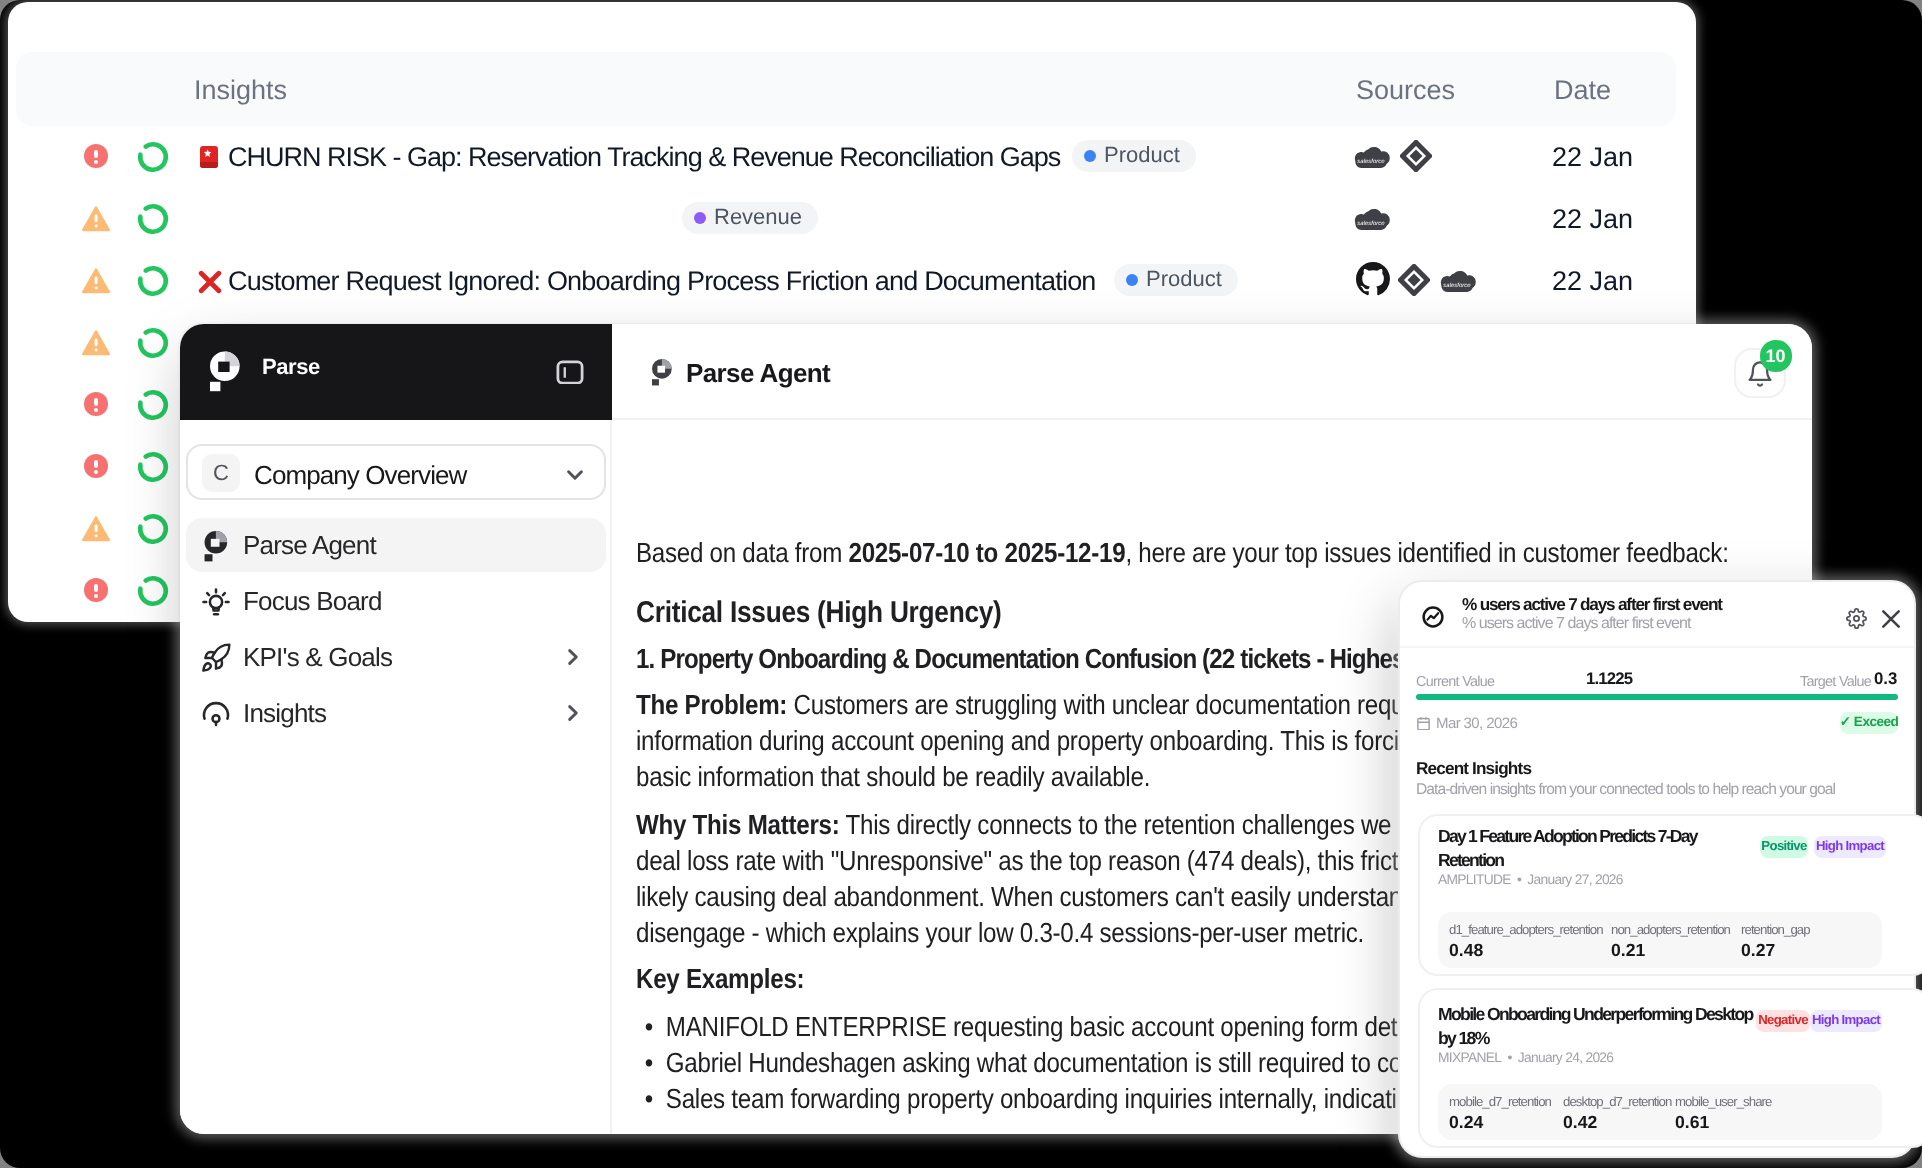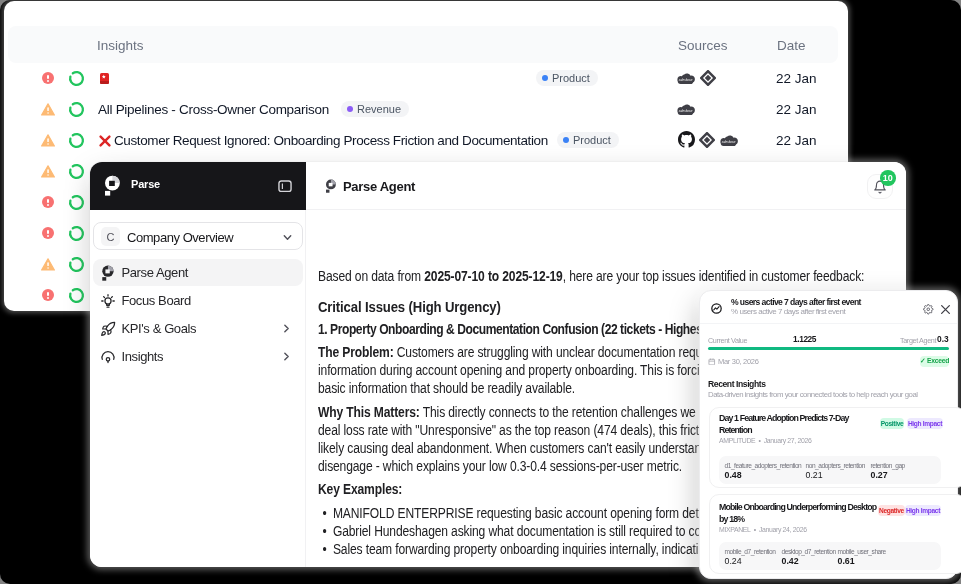--- a/index.html
+++ b/index.html
@@ -67,20 +67,21 @@
   <div class="trow" style="top:62px;">
     <div class="erricon" style="left:38px; top:9px;"></div>
     <svg class="loader" style="left:64px; top:7px;" viewBox="0 0 17 17">
           <circle cx="8.5" cy="8.5" r="6.4" fill="none" stroke="#22c55e" stroke-width="2.3" stroke-linecap="round" stroke-dasharray="35 7.7" transform="rotate(-125 8.5 8.5)"></circle>
         </svg>
     <svg style="position:absolute; left:95.5px; top:10px;" width="9" height="11" viewBox="0 0 9 11">
           <rect x="0" y="0" width="9" height="11" rx="1.6" fill="#e02424"></rect>
           <path d="M0 8 h9 v1.4 a1.6 1.6 0 0 1-1.6 1.6 h-5.8 a1.6 1.6 0 0 1-1.6-1.6 z" fill="#b91c1c"></path>
           <path d="M3.8 1.6 l.5 1.3 1.4.15 -1 1 .25 1.4 -1.15-.7 -1.15.7 .25-1.4 -1-1 1.4-.15z" fill="#fff"></path>
         </svg>
+    <span class="rtitle" style="left:110px; top:8px; letter-spacing:-0.5px;">CHURN RISK - Gap: Reservation Tracking &amp; Revenue Reconciliation Gaps</span>
     <div class="tag" style="left:532px; top:7px;"><span class="dot" style="background:#3b82f6;"></span>Product</div>
     <svg style="position:absolute; left:672px; top:10px;" width="19" height="13" viewBox="0 0 19 13">
           <path d="M8.2 1.6 a4 4 0 0 1 6.4 1.1 a3.4 3.4 0 0 1 4.3 3.3 a3.5 3.5 0 0 1-3.5 3.5 l-10.8 .1 a3.3 3.3 0 0 1-3.2-3.3 a3.3 3.3 0 0 1 4.5-3.1 a4 4 0 0 1 2.3-1.6 z" fill="#3f3f46"></path>
           <path d="M4.6 5.2 a2.9 2.9 0 1 0 0 5.8 l9.6 0 a3 3 0 0 0 .4-6 a3.6 3.6 0 0 0-6.9-1.2 a2.9 2.9 0 0 0-3.1 1.4z" fill="#3f3f46"></path>
           <text x="9.5" y="8.3" font-size="3" fill="#ffffff" font-style="italic" text-anchor="middle" font-family="Liberation Sans, sans-serif">salesforce</text>
         </svg>
     <svg style="position:absolute; left:696px; top:7px;" width="16" height="16" viewBox="0 0 16 16">
           <rect x="3.2" y="3.2" width="9.6" height="9.6" transform="rotate(45 8 8)" fill="none" stroke="#3f3f46" stroke-width="2.5"></rect>
           <rect x="5.7" y="5.7" width="4.6" height="4.6" transform="rotate(45 8 8)" fill="#3f3f46"></rect>
         </svg>
@@ -89,21 +90,20 @@
 
   <div class="trow" style="top:93px;">
     <svg class="warnicon" style="left:37px; top:9px;" viewBox="0 0 14 13">
           <path d="M7 .8 L13.4 12 L.6 12 Z" fill="#fdba74" stroke="#fdba74" stroke-width="1.2" stroke-linejoin="round"></path>
           <rect x="6.3" y="4.3" width="1.5" height="3.8" rx=".7" fill="#fff"></rect>
           <rect x="6.3" y="9.2" width="1.5" height="1.5" rx=".7" fill="#fff"></rect>
         </svg>
     <svg class="loader" style="left:64px; top:7px;" viewBox="0 0 17 17">
           <circle cx="8.5" cy="8.5" r="6.4" fill="none" stroke="#22c55e" stroke-width="2.3" stroke-linecap="round" stroke-dasharray="35 7.7" transform="rotate(-125 8.5 8.5)"></circle>
         </svg>
-    <span class="rtitle" style="left:94px; top:8px; letter-spacing:-0.28px;">All Pipelines - Cross-Owner Comparison</span>
     <div class="tag" style="left:337px; top:7px;"><span class="dot" style="background:#8b5cf6;"></span>Revenue</div>
     <svg style="position:absolute; left:672px; top:10px;" width="19" height="13" viewBox="0 0 19 13">
           <path d="M8.2 1.6 a4 4 0 0 1 6.4 1.1 a3.4 3.4 0 0 1 4.3 3.3 a3.5 3.5 0 0 1-3.5 3.5 l-10.8 .1 a3.3 3.3 0 0 1-3.2-3.3 a3.3 3.3 0 0 1 4.5-3.1 a4 4 0 0 1 2.3-1.6 z" fill="#3f3f46"></path>
           <path d="M4.6 5.2 a2.9 2.9 0 1 0 0 5.8 l9.6 0 a3 3 0 0 0 .4-6 a3.6 3.6 0 0 0-6.9-1.2 a2.9 2.9 0 0 0-3.1 1.4z" fill="#3f3f46"></path>
           <text x="9.5" y="8.3" font-size="3" fill="#ffffff" font-style="italic" text-anchor="middle" font-family="Liberation Sans, sans-serif">salesforce</text>
         </svg>
     <span class="datecell" style="left:772px; top:8px;">22 Jan</span>
   </div>
 
   <div class="trow" style="top:124px;">
@@ -282,55 +282,55 @@
   <svg style="position:absolute; left:223px; top:13px;" width="10.5" height="10.5" viewBox="0 0 24 24" fill="none" stroke="#52525b" stroke-width="2">
         <circle cx="12" cy="12" r="3"></circle>
         <path d="M19.4 15a1.65 1.65 0 0 0 .33 1.82l.06.06a2 2 0 1 1-2.83 2.83l-.06-.06a1.65 1.65 0 0 0-1.82-.33 1.65 1.65 0 0 0-1 1.51V21a2 2 0 1 1-4 0v-.09a1.65 1.65 0 0 0-1-1.51 1.65 1.65 0 0 0-1.82.33l-.06.06a2 2 0 1 1-2.83-2.83l.06-.06a1.65 1.65 0 0 0 .33-1.82 1.65 1.65 0 0 0-1.51-1H3a2 2 0 1 1 0-4h.09a1.65 1.65 0 0 0 1.51-1 1.65 1.65 0 0 0-.33-1.82l-.06-.06a2 2 0 1 1 2.83-2.83l.06.06a1.65 1.65 0 0 0 1.82.33h.08a1.65 1.65 0 0 0 1-1.51V3a2 2 0 1 1 4 0v.09a1.65 1.65 0 0 0 1 1.51h.08a1.65 1.65 0 0 0 1.82-.33l.06-.06a2 2 0 1 1 2.83 2.83l-.06.06a1.65 1.65 0 0 0-.33 1.82v.08a1.65 1.65 0 0 0 1.51 1H21a2 2 0 1 1 0 4h-.09a1.65 1.65 0 0 0-1.51 1z"></path>
       </svg>
   <svg style="position:absolute; left:239.5px; top:12.5px;" width="11" height="11" viewBox="0 0 12 12">
         <path d="M1.8 1.8 L10.2 10.2 M10.2 1.8 L1.8 10.2" stroke="#3f3f46" stroke-width="1.4" stroke-linecap="round"></path>
       </svg>
   <div class="ov-divider"></div>
   <div style="position:absolute; left:8px; top:44.5px; font-size:7.2px; color:#a1a1aa; letter-spacing:-0.05em;">Current Value</div>
   <div style="position:absolute; left:49px; top:43px; font-size:8.4px; font-weight:700; color:#18181b; letter-spacing:-0.05em;margin-left:44px;">1.1225</div>
-  <div style="position:absolute; left:200px; top:44.5px; font-size:7.2px; color:#a1a1aa; letter-spacing:-0.05em;">Target Agent</div>
+  <div style="position:absolute; left:200px; top:44.5px; font-size:7.2px; color:#a1a1aa; letter-spacing:-0.05em;">Target Value</div>
   <div style="position:absolute; left:237px; top:43px; font-size:8.4px; font-weight:700; color:#18181b;">0.3</div>
   <div class="greenbar"></div>
   <svg style="position:absolute; left:8px; top:66.5px;" width="7.5" height="7.5" viewBox="0 0 24 24" fill="none" stroke="#a1a1aa" stroke-width="2.4">
         <rect x="3" y="4" width="18" height="18" rx="2"></rect>
         <path d="M16 2v4M8 2v4M3 10h18"></path>
       </svg>
   <div style="position:absolute; left:18px; top:66px; font-size:7.5px; color:#a1a1aa; letter-spacing:-0.04em;">Mar 30, 2026</div>
   <div class="exceed">✓&nbsp;Exceed</div>
   <div style="position:absolute; left:8px; top:87.5px; font-size:8.6px; font-weight:700; color:#18181b; letter-spacing:-0.05em;">Recent Insights</div>
   <div style="position:absolute; left:8px; top:98.5px; font-size:7.8px; color:#a1a1aa; letter-spacing:-0.06em;">Data-driven insights from your connected tools to help reach your goal</div>
 
   <div class="icard" style="top:116px; height:81px;">
     <div style="position:absolute; left:9px; top:5px; width:150px; font-size:8.8px; font-weight:700; color:#18181b; letter-spacing:-0.1em; line-height:11.6px;">Day 1 Feature Adoption Predicts 7-Day Retention</div>
     <div class="pill" style="left:170px; top:10px; width:24px; background:#d1fae5; color:#059669;">Positive</div>
     <div class="pill" style="left:197px; top:10px; width:36px; background:#ede9fe; color:#7c3aed;">High Impact</div>
     <div style="position:absolute; left:9px; top:28.5px; font-size:6.9px; color:#a1a1aa; letter-spacing:-0.05em;">AMPLITUDE&nbsp;&nbsp;•&nbsp;&nbsp;January 27, 2026</div>
     <div class="metbox" style="top:48px; height:28px;">
       <div style="position:absolute; left:6px; top:5.5px; font-size:6.6px; color:#71717a; letter-spacing:-0.07em;">d1_feature_adopters_retention</div>
       <div style="position:absolute; left:6px; top:14px; font-size:8.8px; font-weight:700; color:#18181b;">0.48</div>
       <div style="position:absolute; left:87px; top:5.5px; font-size:6.6px; color:#71717a; letter-spacing:-0.07em;">non_adopters_retention</div>
-      <div style="position:absolute; left:87px; top:14px; font-size:8.8px; font-weight:400; color:#18181b;">0.21</div>
+      <div style="position:absolute; left:87px; top:14px; font-size:8.8px; font-weight:700; color:#18181b;">0.21</div>
       <div style="position:absolute; left:152px; top:5.5px; font-size:6.6px; color:#71717a; letter-spacing:-0.07em;">retention_gap</div>
       <div style="position:absolute; left:152px; top:14px; font-size:8.8px; font-weight:700; color:#18181b;">0.27</div>
     </div>
   </div>
 
   <div class="icard" style="top:203px; height:80px;">
     <div style="position:absolute; left:9px; top:7px; font-size:8.8px; font-weight:700; color:#18181b; letter-spacing:-0.095em; line-height:11.6px; white-space:nowrap;">Mobile Onboarding Underperforming Desktop<br>by 18%</div>
     <div class="pill" style="left:168px; top:10px; width:27px; background:#fee2e2; color:#dc2626;">Negative</div>
     <div class="pill" style="left:195px; top:10px; width:36px; background:#ede9fe; color:#7c3aed;">High Impact</div>
     <div style="position:absolute; left:9px; top:31px; font-size:6.9px; color:#a1a1aa; letter-spacing:-0.05em;">MIXPANEL&nbsp;&nbsp;•&nbsp;&nbsp;January 24, 2026</div>
     <div class="metbox" style="top:47px; height:28px;">
       <div style="position:absolute; left:6px; top:5.5px; font-size:6.6px; color:#71717a; letter-spacing:-0.07em;">mobile_d7_retention</div>
-      <div style="position:absolute; left:6px; top:14px; font-size:8.8px; font-weight:400; color:#18181b;">0.24</div>
+      <div style="position:absolute; left:6px; top:14px; font-size:8.8px; font-weight:700; color:#18181b;">0.24</div>
       <div style="position:absolute; left:63px; top:5.5px; font-size:6.6px; color:#71717a; letter-spacing:-0.07em;">desktop_d7_retention</div>
       <div style="position:absolute; left:63px; top:14px; font-size:8.8px; font-weight:700; color:#18181b;">0.42</div>
       <div style="position:absolute; left:119px; top:5.5px; font-size:6.6px; color:#71717a; letter-spacing:-0.07em;">mobile_user_share</div>
       <div style="position:absolute; left:119px; top:14px; font-size:8.8px; font-weight:700; color:#18181b;">0.61</div>
     </div>
   </div>
 </div>
 
 </div>
 

